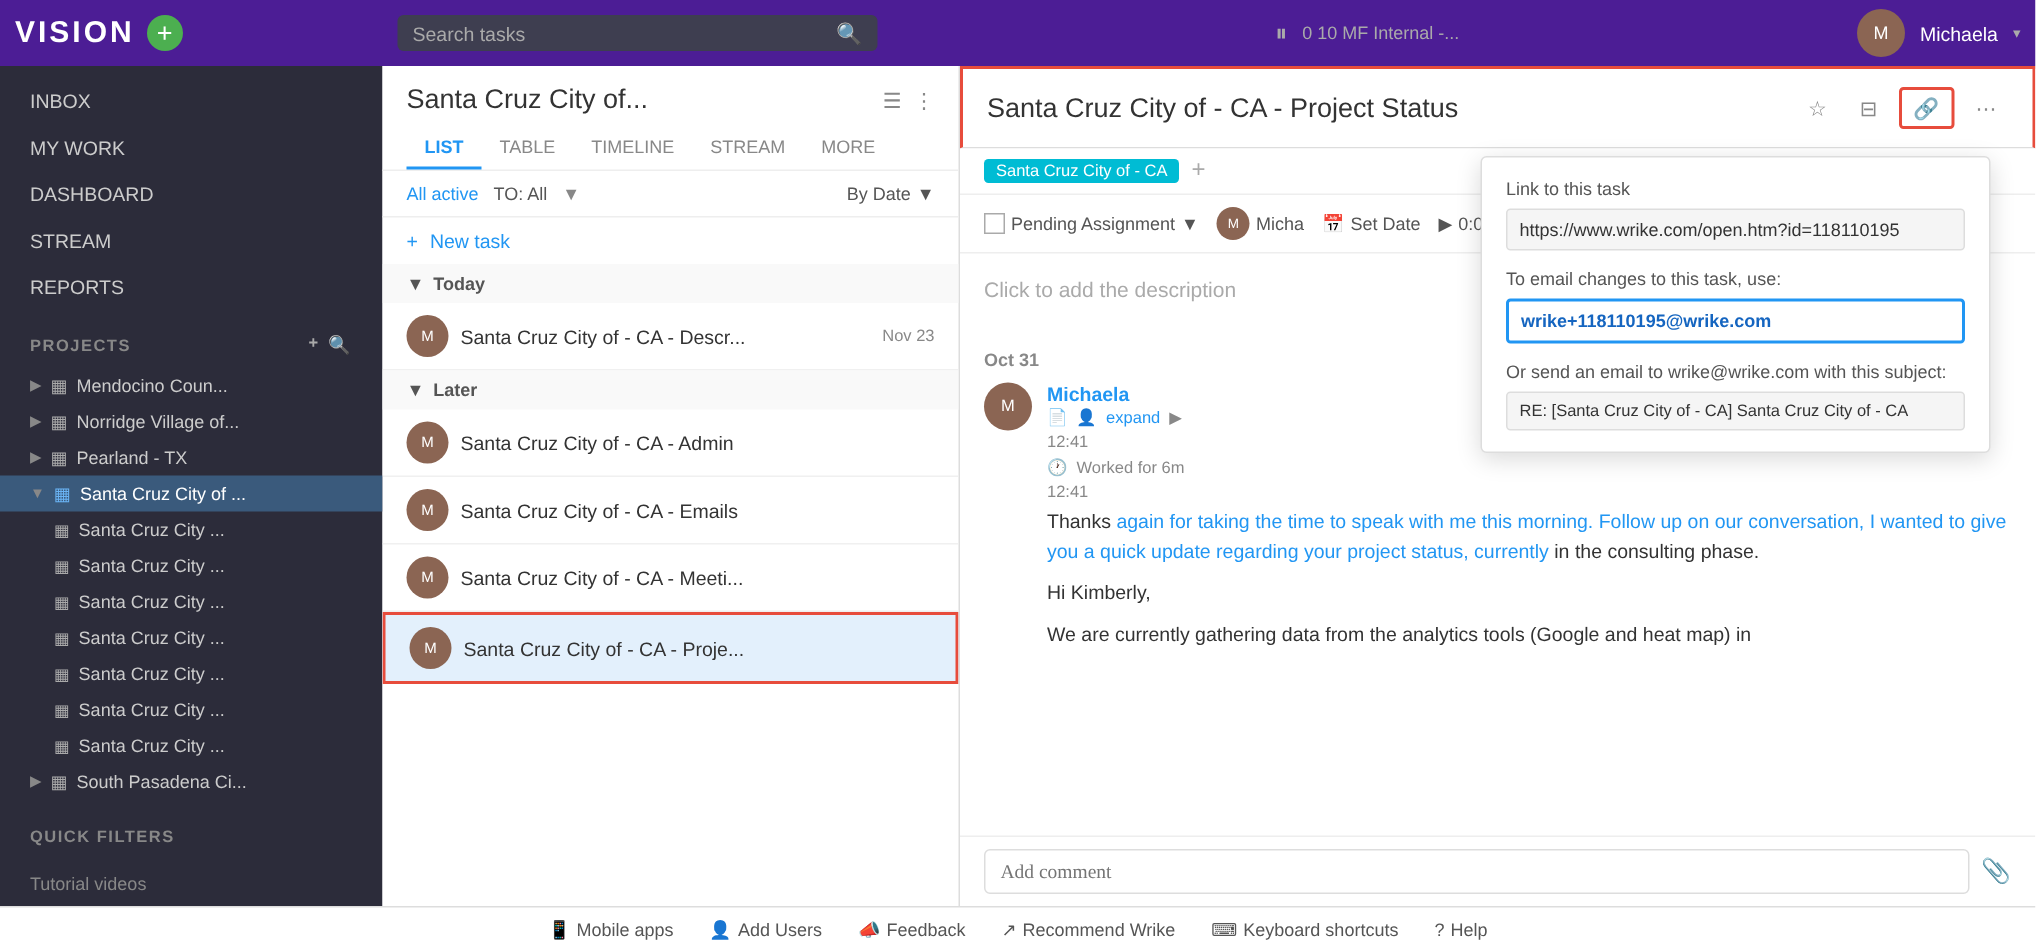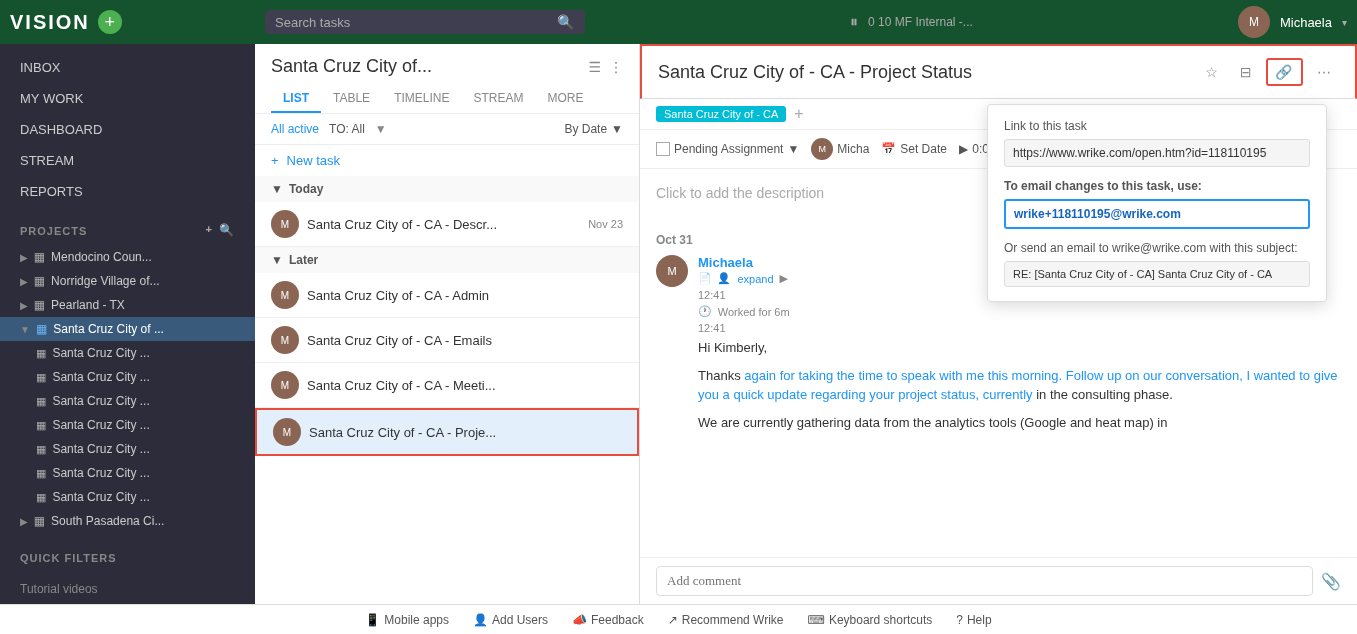--- a/index.html
+++ b/index.html
@@ -1,21 +1,21 @@
 <!DOCTYPE html>
 <html><head>
   <meta charset="utf-8">
   <style>
     * { box-sizing: border-box; margin: 0; padding: 0; font-family: Arial, sans-serif; }
     body { width: 1357px; height: 634px; overflow: hidden; display: flex; flex-direction: column; background: #fff; }
 
     
     .top-bar {
       height: 44px;
-      background: #14532d;
+      background: #4c1d95;
       display: flex;
       align-items: center;
       padding: 0 10px;
       flex-shrink: 0;
     }
     .logo-area {
       display: flex;
       align-items: center;
       gap: 8px;
       width: 255px;
@@ -288,21 +288,21 @@
     .link-popup-url {
       width: 100%;
       background: #f5f5f5;
       border: 1px solid #ddd;
       border-radius: 3px;
       padding: 6px 8px;
       font-size: 12px; color: #333;
       margin-bottom: 12px;
     }
     .link-popup-email-label {
-      font-size: 12px; color: #555; margin-bottom: 6px; font-weight: bold;
+      font-size: 12px; color: #555; margin-bottom: 6px; font-weight: normal;
     }
     .link-popup-email-input {
       width: 100%;
       background: #fff;
       border: 2px solid #2196F3;
       border-radius: 3px;
       padding: 6px 8px;
       font-size: 12px; color: #1565C0;
       margin-bottom: 12px;
       font-weight: bold;
@@ -555,24 +555,24 @@
               <span>👤</span>
               <span style="color:#2196F3; cursor:pointer;">expand</span>
               <span>▶</span>
             </div>
             <div class="comment-meta">12:41</div>
             <div class="comment-meta">
               <span>🕐</span>
               <span>Worked for 6m</span>
             </div>
             <div class="comment-meta">12:41</div>
-            <div class="comment-text" style="margin-bottom:8px;">Hi Kimberly,</div>
             <div class="comment-text" style="margin-bottom:8px;">
               Thanks <span class="highlight">again for taking the time to speak with me this morning. Follow up on our conversation, I wanted to give you a quick update regarding your project status, currently</span> in the consulting phase.
             </div>
+            <div class="comment-text" style="margin-bottom:8px;">Hi Kimberly,</div>
             <div class="comment-text">We are currently gathering data from the analytics tools (Google and heat map) in</div>
           </div>
         </div>
       </div>
     </div>
     <div class="detail-footer">
       <input class="add-comment-input" type="text" placeholder="Add comment" style="">
       <span class="attachment-btn">📎</span>
     </div>
 

